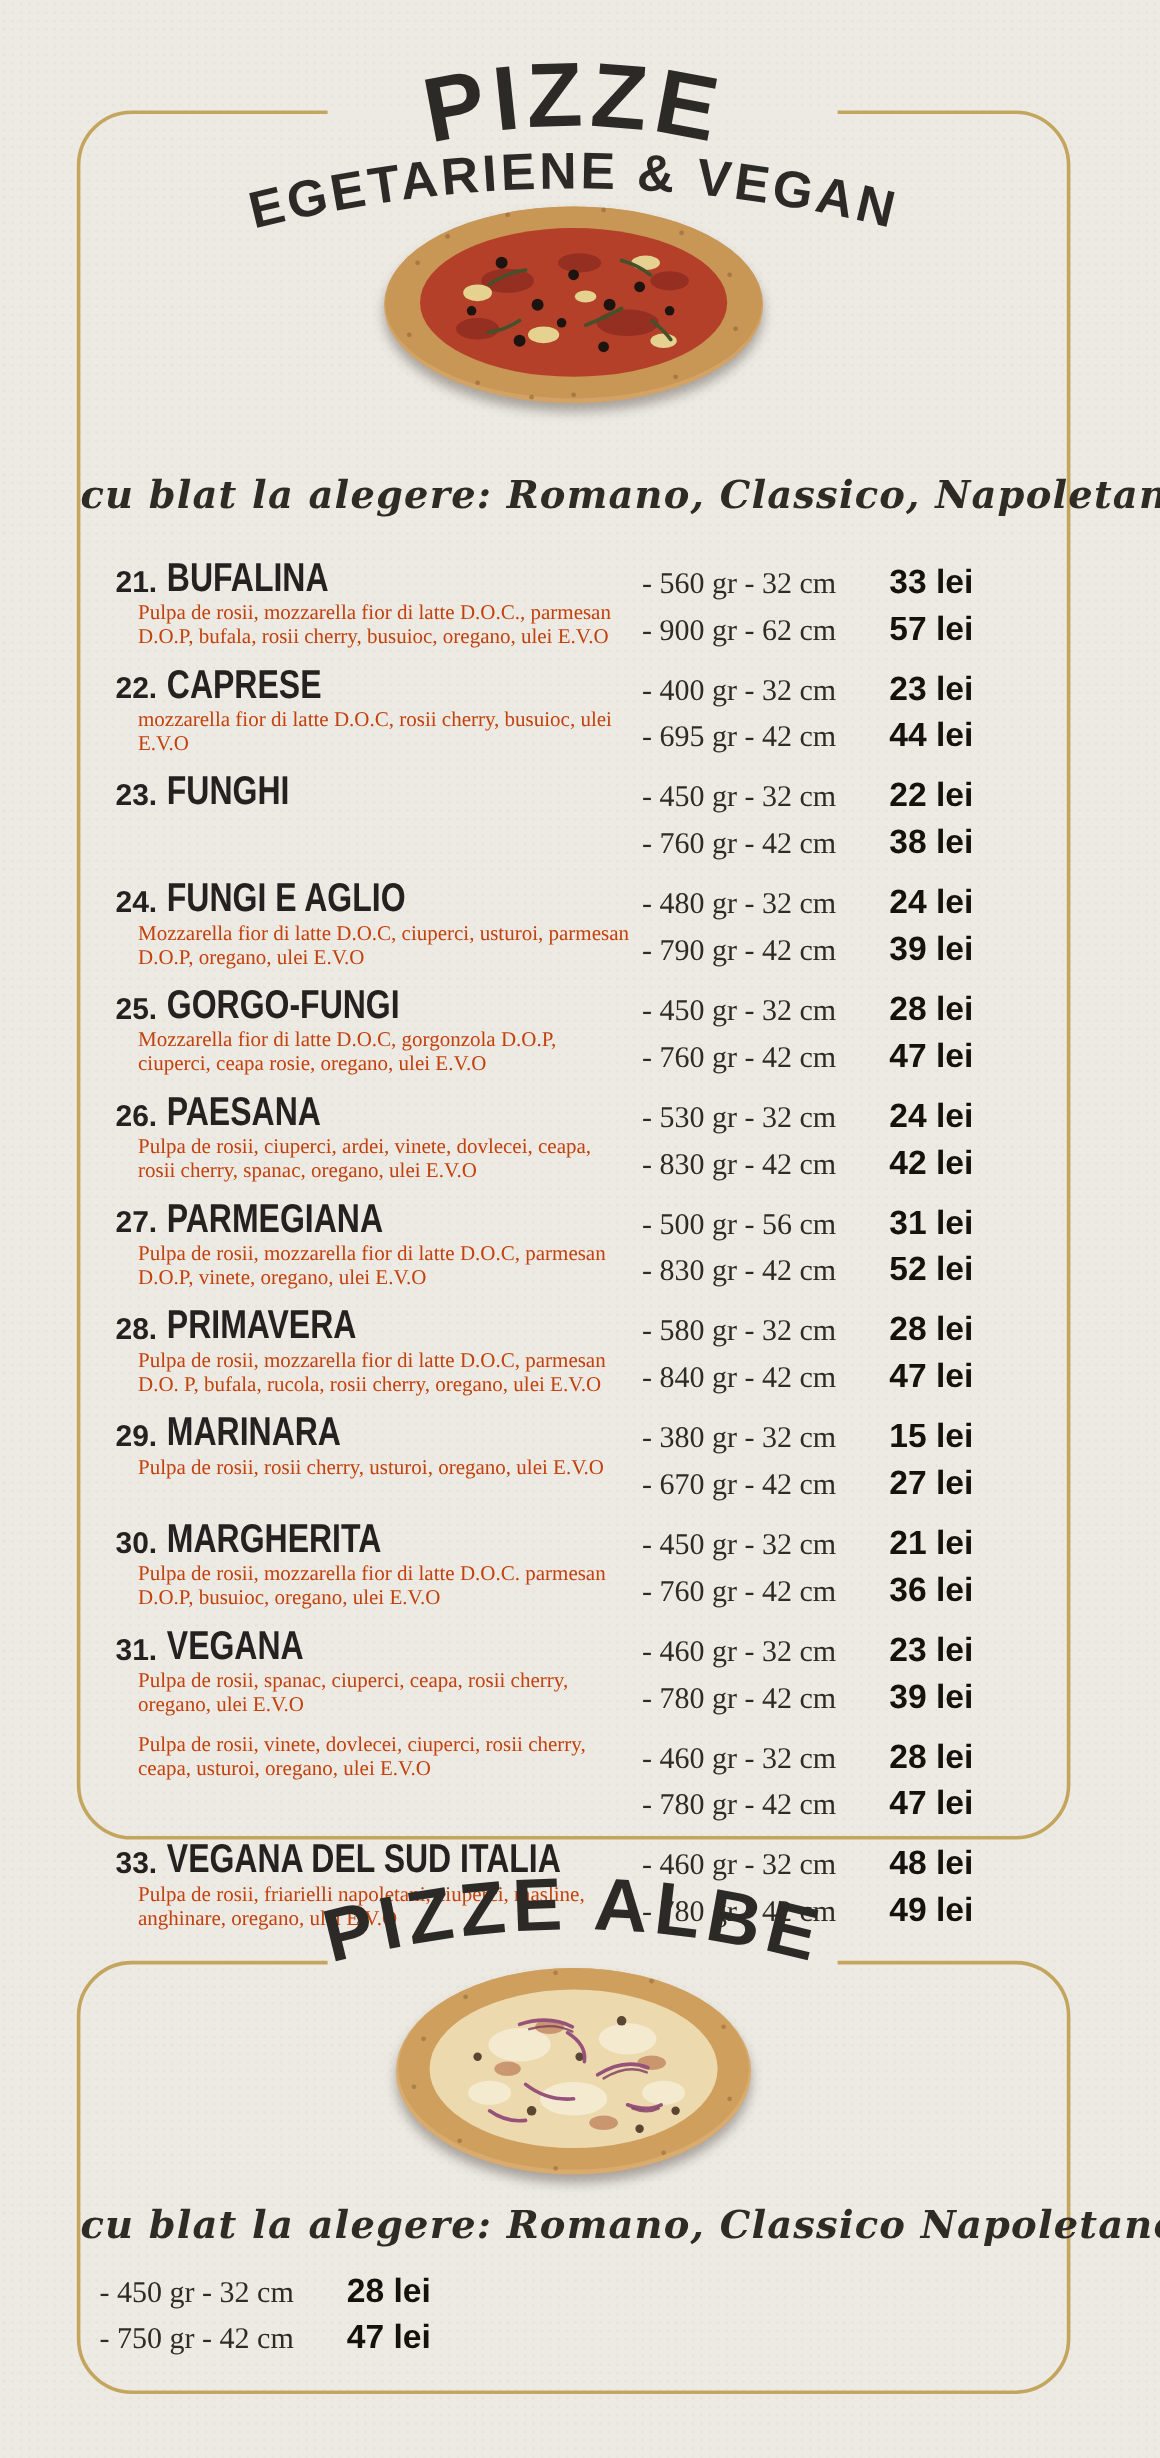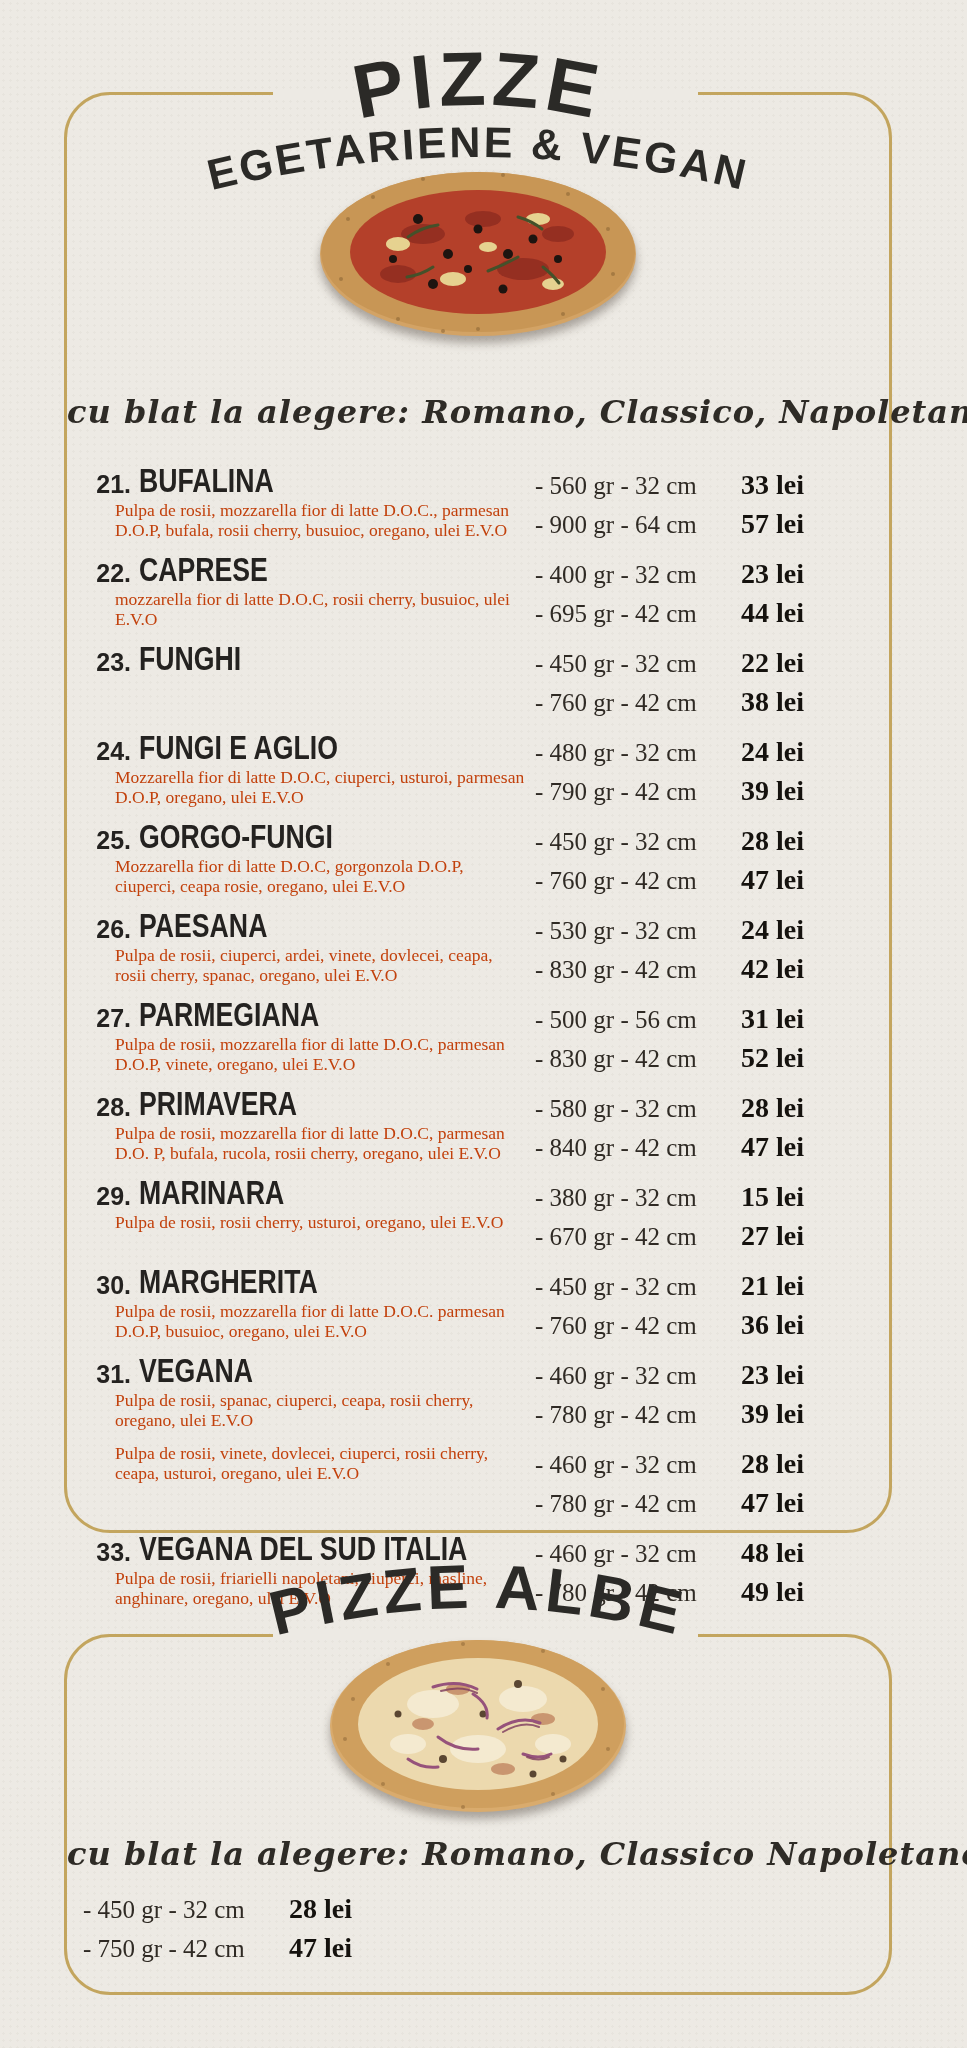--- a/index.html
+++ b/index.html
@@ -62,21 +62,21 @@
     font-family:"Liberation Serif",serif;font-size:17.5px;line-height:1.12;
     color:#c2410c;padding-left:32px;max-width:445px;
   }
   .item-right{width:332px;flex-shrink:0;padding-top:4px;}
   .srow{display:flex;align-items:baseline;margin-bottom:7px;}
   .size{
     font-family:"Liberation Serif",serif;font-size:25px;color:#2f2a24;
     width:206px;flex-shrink:0;white-space:nowrap;
   }
   .price{
-    font-family:Liberation Serif, serif;font-weight:700;font-size:28px;
+    font-family:Liberation Sans, sans-serif;font-weight:700;font-size:28px;
     color:#15120e;white-space:nowrap;
   }
 </style>
 </head>
 <body>
 
 <div class="page">
 
   <div class="box box1">
     <div class="gapcover"></div>
@@ -147,21 +147,21 @@
         <span class="name">BUFALINA</span>
       </div>
       <div class="desc">Pulpa de rosii, mozzarella fior di latte D.O.C., parmesan D.O.P, bufala, rosii cherry, busuioc, oregano, ulei E.V.O</div>
     </div>
     <div class="item-right">
             <div class="srow">
               <span class="size">- 560 gr - 32 cm</span>
               <span class="price">33 lei</span>
             </div>
             <div class="srow">
-              <span class="size">- 900 gr - 64 cm</span>
+              <span class="size">- 900 gr - 62 cm</span>
               <span class="price">57 lei</span>
             </div>
           </div>
   </div>
         <div class="item">
     <div class="item-left">
       <div class="item-head">
         <span class="num">22.</span>
         <span class="name">CAPRESE</span>
       </div>

